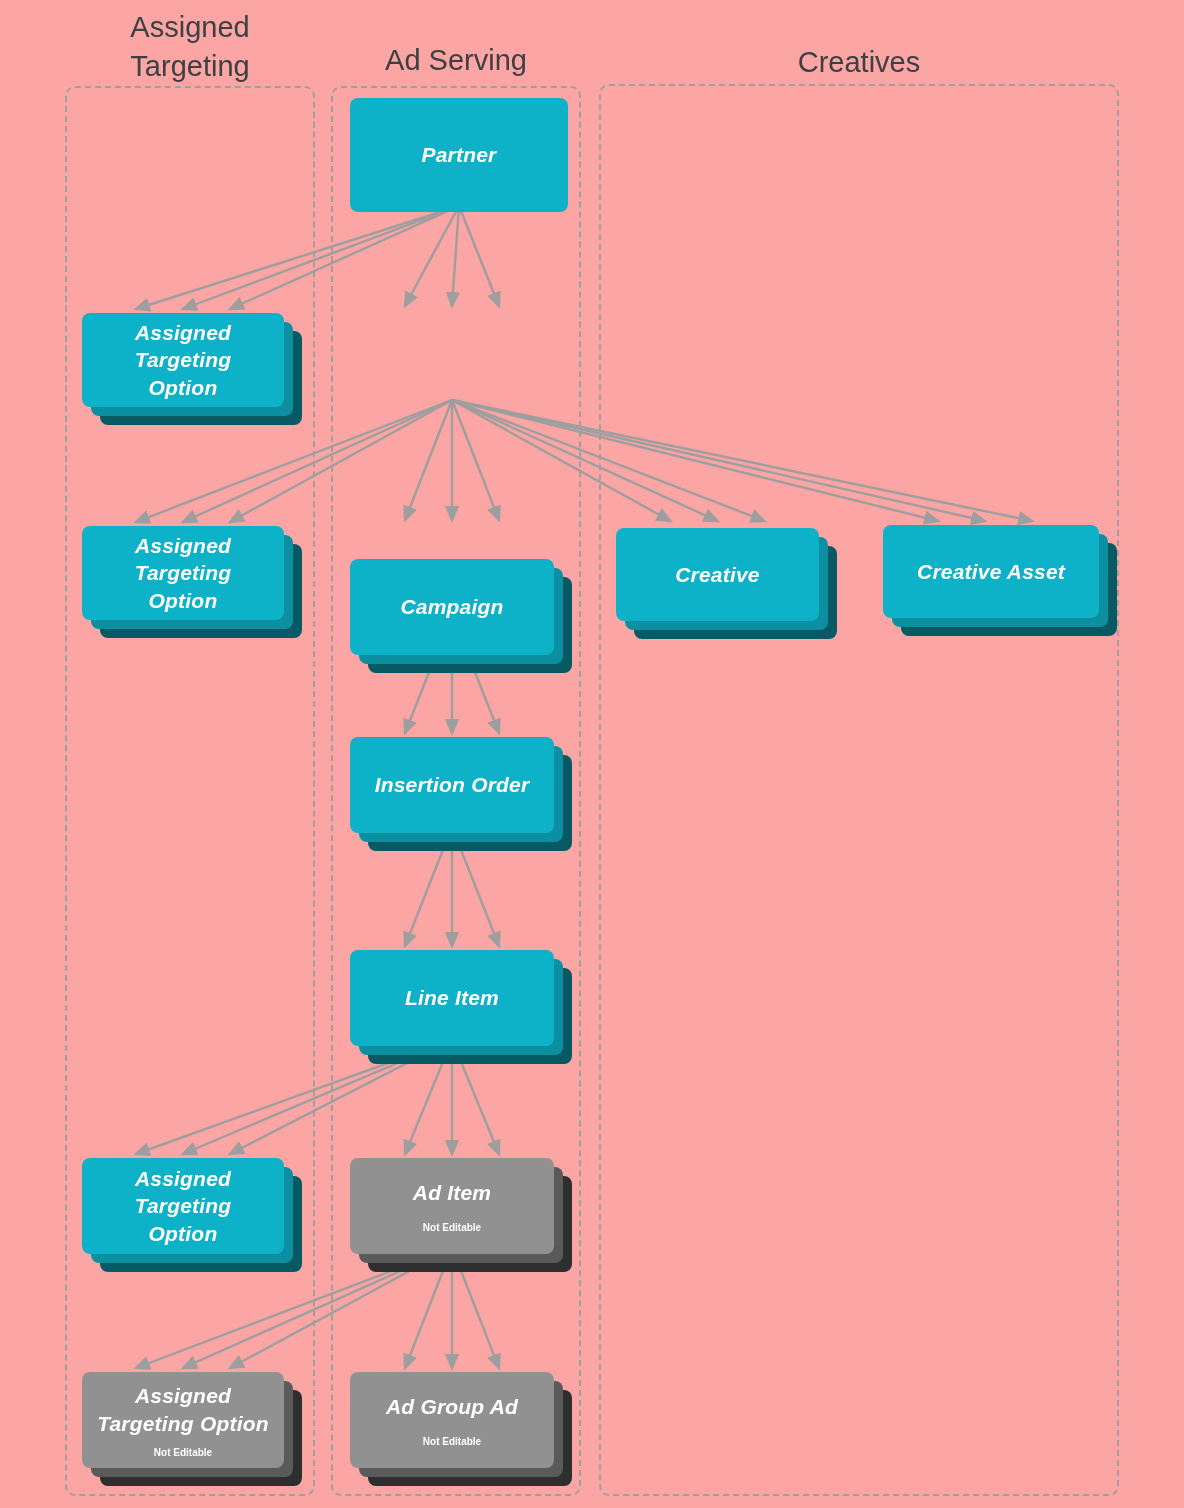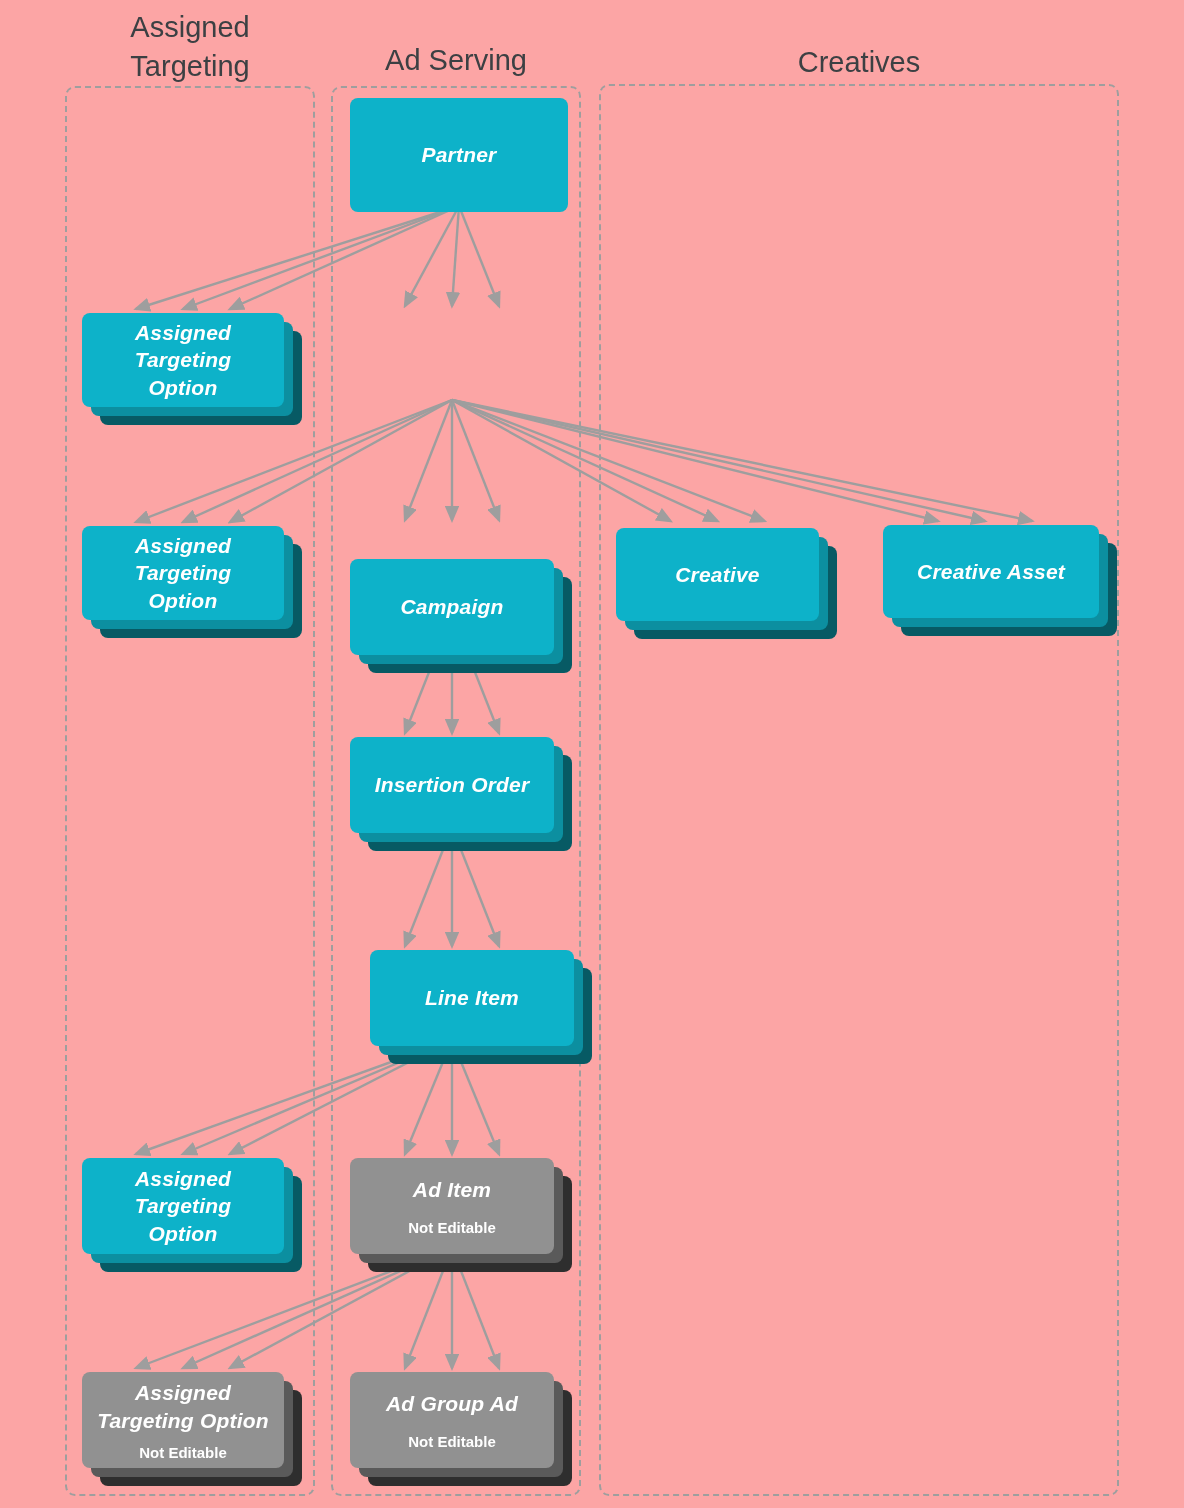--- a/index.html
+++ b/index.html
@@ -27,21 +27,21 @@
     content:"";position:absolute;width:100%;height:100%;border-radius:8px;
   }
   .stack::before{left:18px;top:18px;background:var(--layer3);z-index:0;}
   .stack::after{left:9px;top:9px;background:var(--layer2);z-index:1;}
   .teal{--face:var(--node-teal,#0db2c9);--layer2:var(--node-teal-mid,#0c8fa0);--layer3:var(--node-teal-dark,#075a64);}
   .gray{--face:var(--node-gray,#919191);--layer2:var(--node-gray-mid,#5a5a5a);--layer3:var(--node-gray-dark,#2e2e2e);}
   .label{
     color:var(--node-text,#ffffff);font-weight:bold;font-size:21px;line-height:1.3;
     text-align:center;white-space:pre-line;letter-spacing:.2px;font-style:italic;
   }
-  .sub{color:var(--node-text,#ffffff);font-weight:bold;font-size:15px;text-align:right;}
+  .sub{color:var(--node-text,#ffffff);font-weight:bold;font-size:10px;text-align:right;}
 </style>
 </head>
 <body>
 
 <div id="canvas">
 
   <div class="col-header" style="left:65px;top:8px;width:250px">Assigned
 Targeting</div>
   <div class="col-header" style="left:331px;top:41px;width:250px">Ad Serving</div>
   <div class="col-header" style="left:599px;top:43px;width:520px">Creatives</div>
@@ -136,21 +136,21 @@
       <div class="label">Creative Asset</div>
     </div>
   </div>
 
   <div class="node teal stack" style="left: 350px; top: 737px; width: 204px; height: 96px;">
     <div class="face">
       <div class="label">Insertion Order</div>
     </div>
   </div>
 
-  <div class="node teal stack" style="left: 350px; top: 950px; width: 204px; height: 96px; margin-left: 20px;">
+  <div class="node teal stack" style="left: 350px; top: 950px; width: 204px; height: 96px;">
     <div class="face">
       <div class="label">Line Item</div>
     </div>
   </div>
 
   <div class="node teal stack" style="left: 82px; top: 1158px; width: 202px; height: 96px;">
     <div class="face">
       <div class="label">Assigned
 Targeting
 Option</div>

